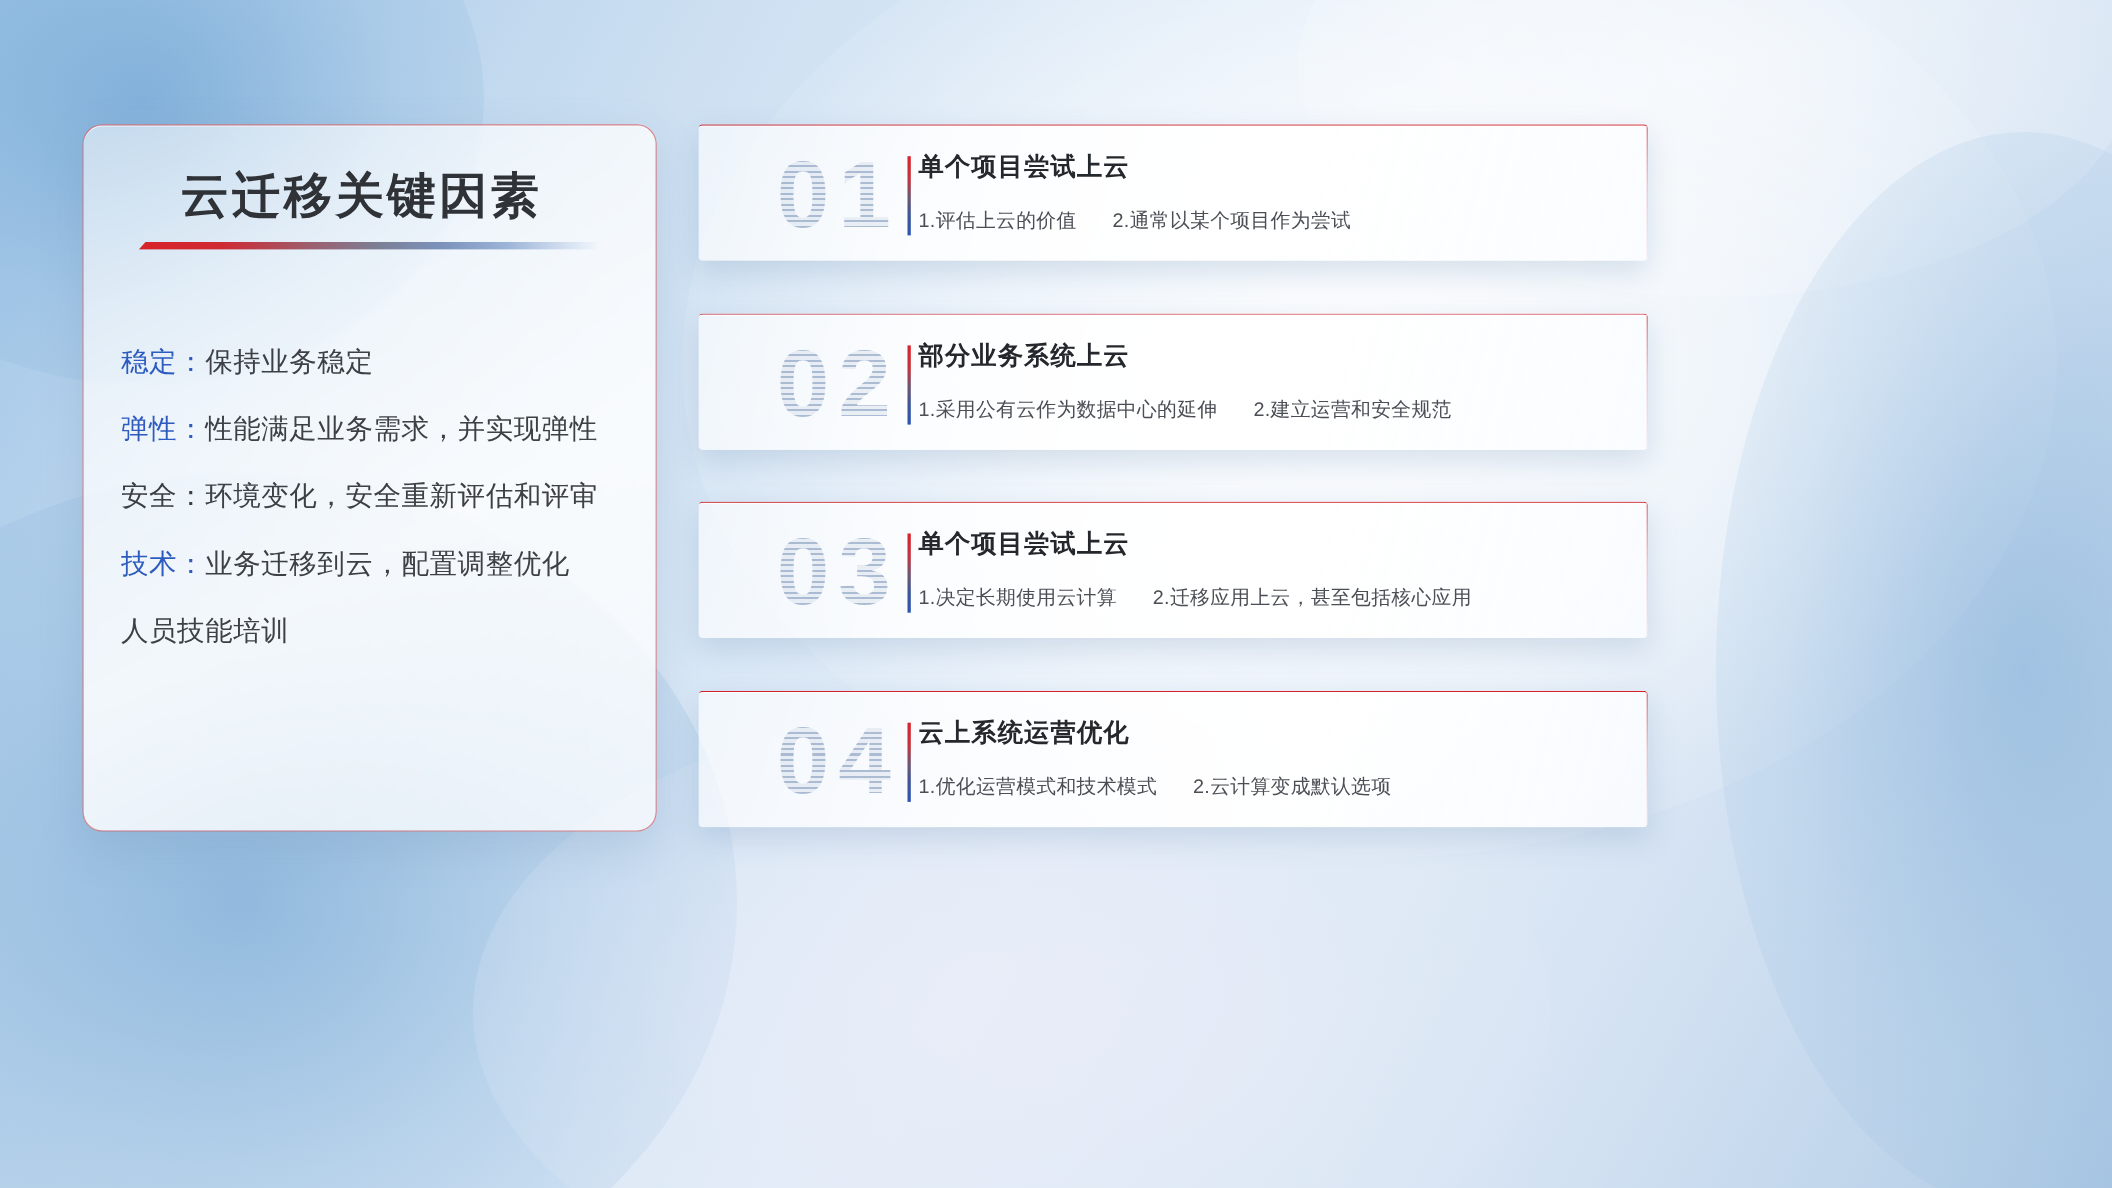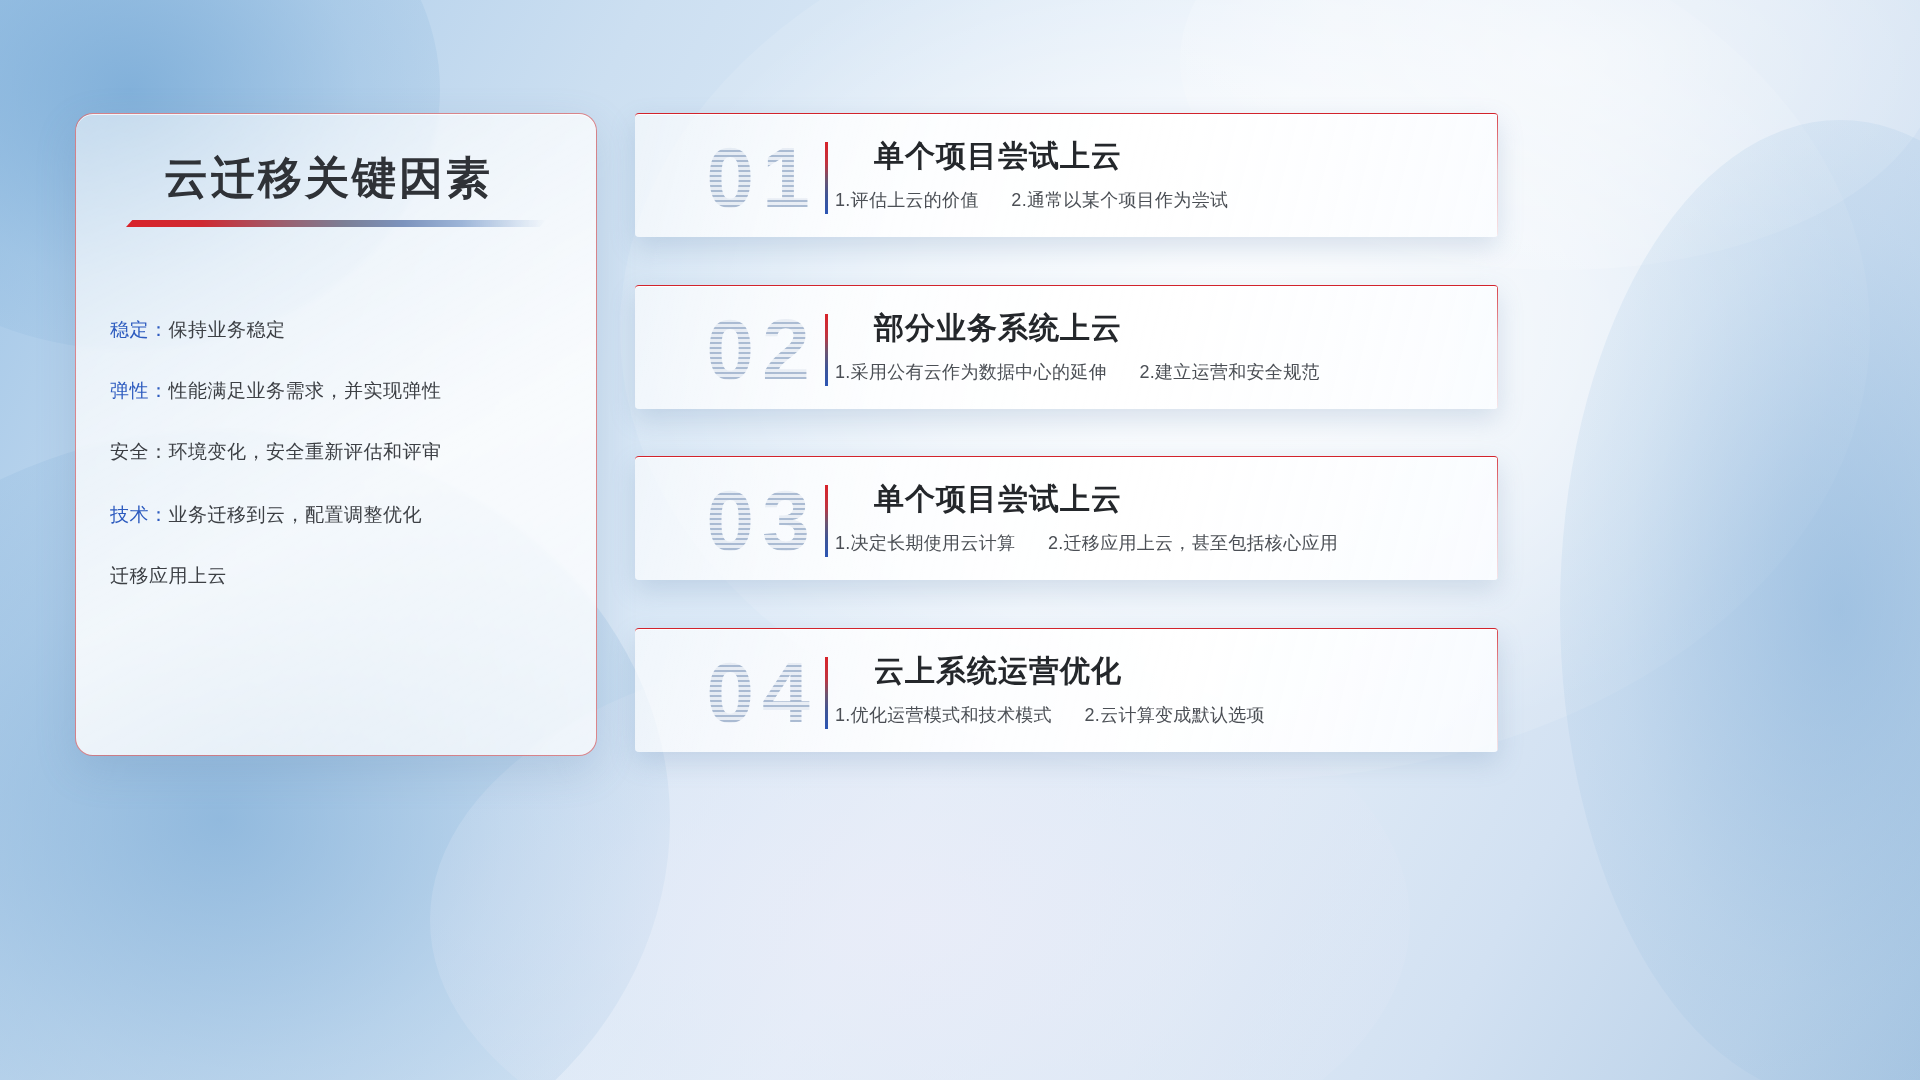--- a/index.html
+++ b/index.html
@@ -129,21 +129,21 @@
         rgba(200,216,236,0) 100%);
     clip-path: polygon(1.5% 0, 100% 0, 98.5% 100%, 0 100%);
   }
   #left-list {
     position: absolute;
     left: 34px;
     top: 185px;
     right: 22px;
   }
   .kv-row {
-    font-size: 19px;
+    font-size: 25px;
     line-height: 61px;
     color: #3a3d42;
     letter-spacing: 0.5px;
     white-space: nowrap;
   }
   .kv-row .k { font-weight: 400; }
   .kv-row .k.accent { color: #2d5bbf; }
   .kv-row .k.plain  { color: #3a3d42; font-family: Liberation Mono, monospace; }
   .kv-row .v { color: #3d4045; }
 
@@ -227,26 +227,25 @@
         #d8232a 0%,
         #c2333f 30%,
         #6d5570 52%,
         #3f5596 74%,
         #2b55b4 100%);
   }
   .step-title {
     position: absolute;
     left: 200px;
     top: 22px;
-    font-size: 30px;
+    font-size: 23px;
     font-weight: 700;
     letter-spacing: 1px;
     color: #24272b;
     white-space: nowrap;
-    margin-left: 39px;
   }
   .step-desc {
     position: absolute;
     left: 200px;
     top: 74px;
     font-size: 18px;
     color: #4b4f55;
     letter-spacing: 0.3px;
     white-space: nowrap;
   }
@@ -265,21 +264,21 @@
   <div class="bg-glow g5"></div>
 
   <div id="left-card">
     <div id="left-title">云迁移关键因素</div>
     <div id="title-rule"></div>
     <div id="left-list">
         <div class="kv-row"><span class="k accent">稳定：</span><span class="v">保持业务稳定</span></div>
         <div class="kv-row"><span class="k accent">弹性：</span><span class="v">性能满足业务需求，并实现弹性</span></div>
         <div class="kv-row"><span class="k plain">安全：</span><span class="v">环境变化，安全重新评估和评审</span></div>
         <div class="kv-row"><span class="k accent">技术：</span><span class="v">业务迁移到云，配置调整优化</span></div>
-        <div class="kv-row"><span class="v">迁移应用上云</span></div>
+        <div class="kv-row"><span class="v">人员技能培训</span></div>
       </div>
   </div>
 
   <div class="step-card" id="card-0">
     <div class="step-num-ghost">01</div>
     <div class="step-num">01</div>
     <div class="step-divider"></div>
     <div class="step-title">单个项目尝试上云</div>
     <div class="step-desc">
       <span>1.评估上云的价值</span>

